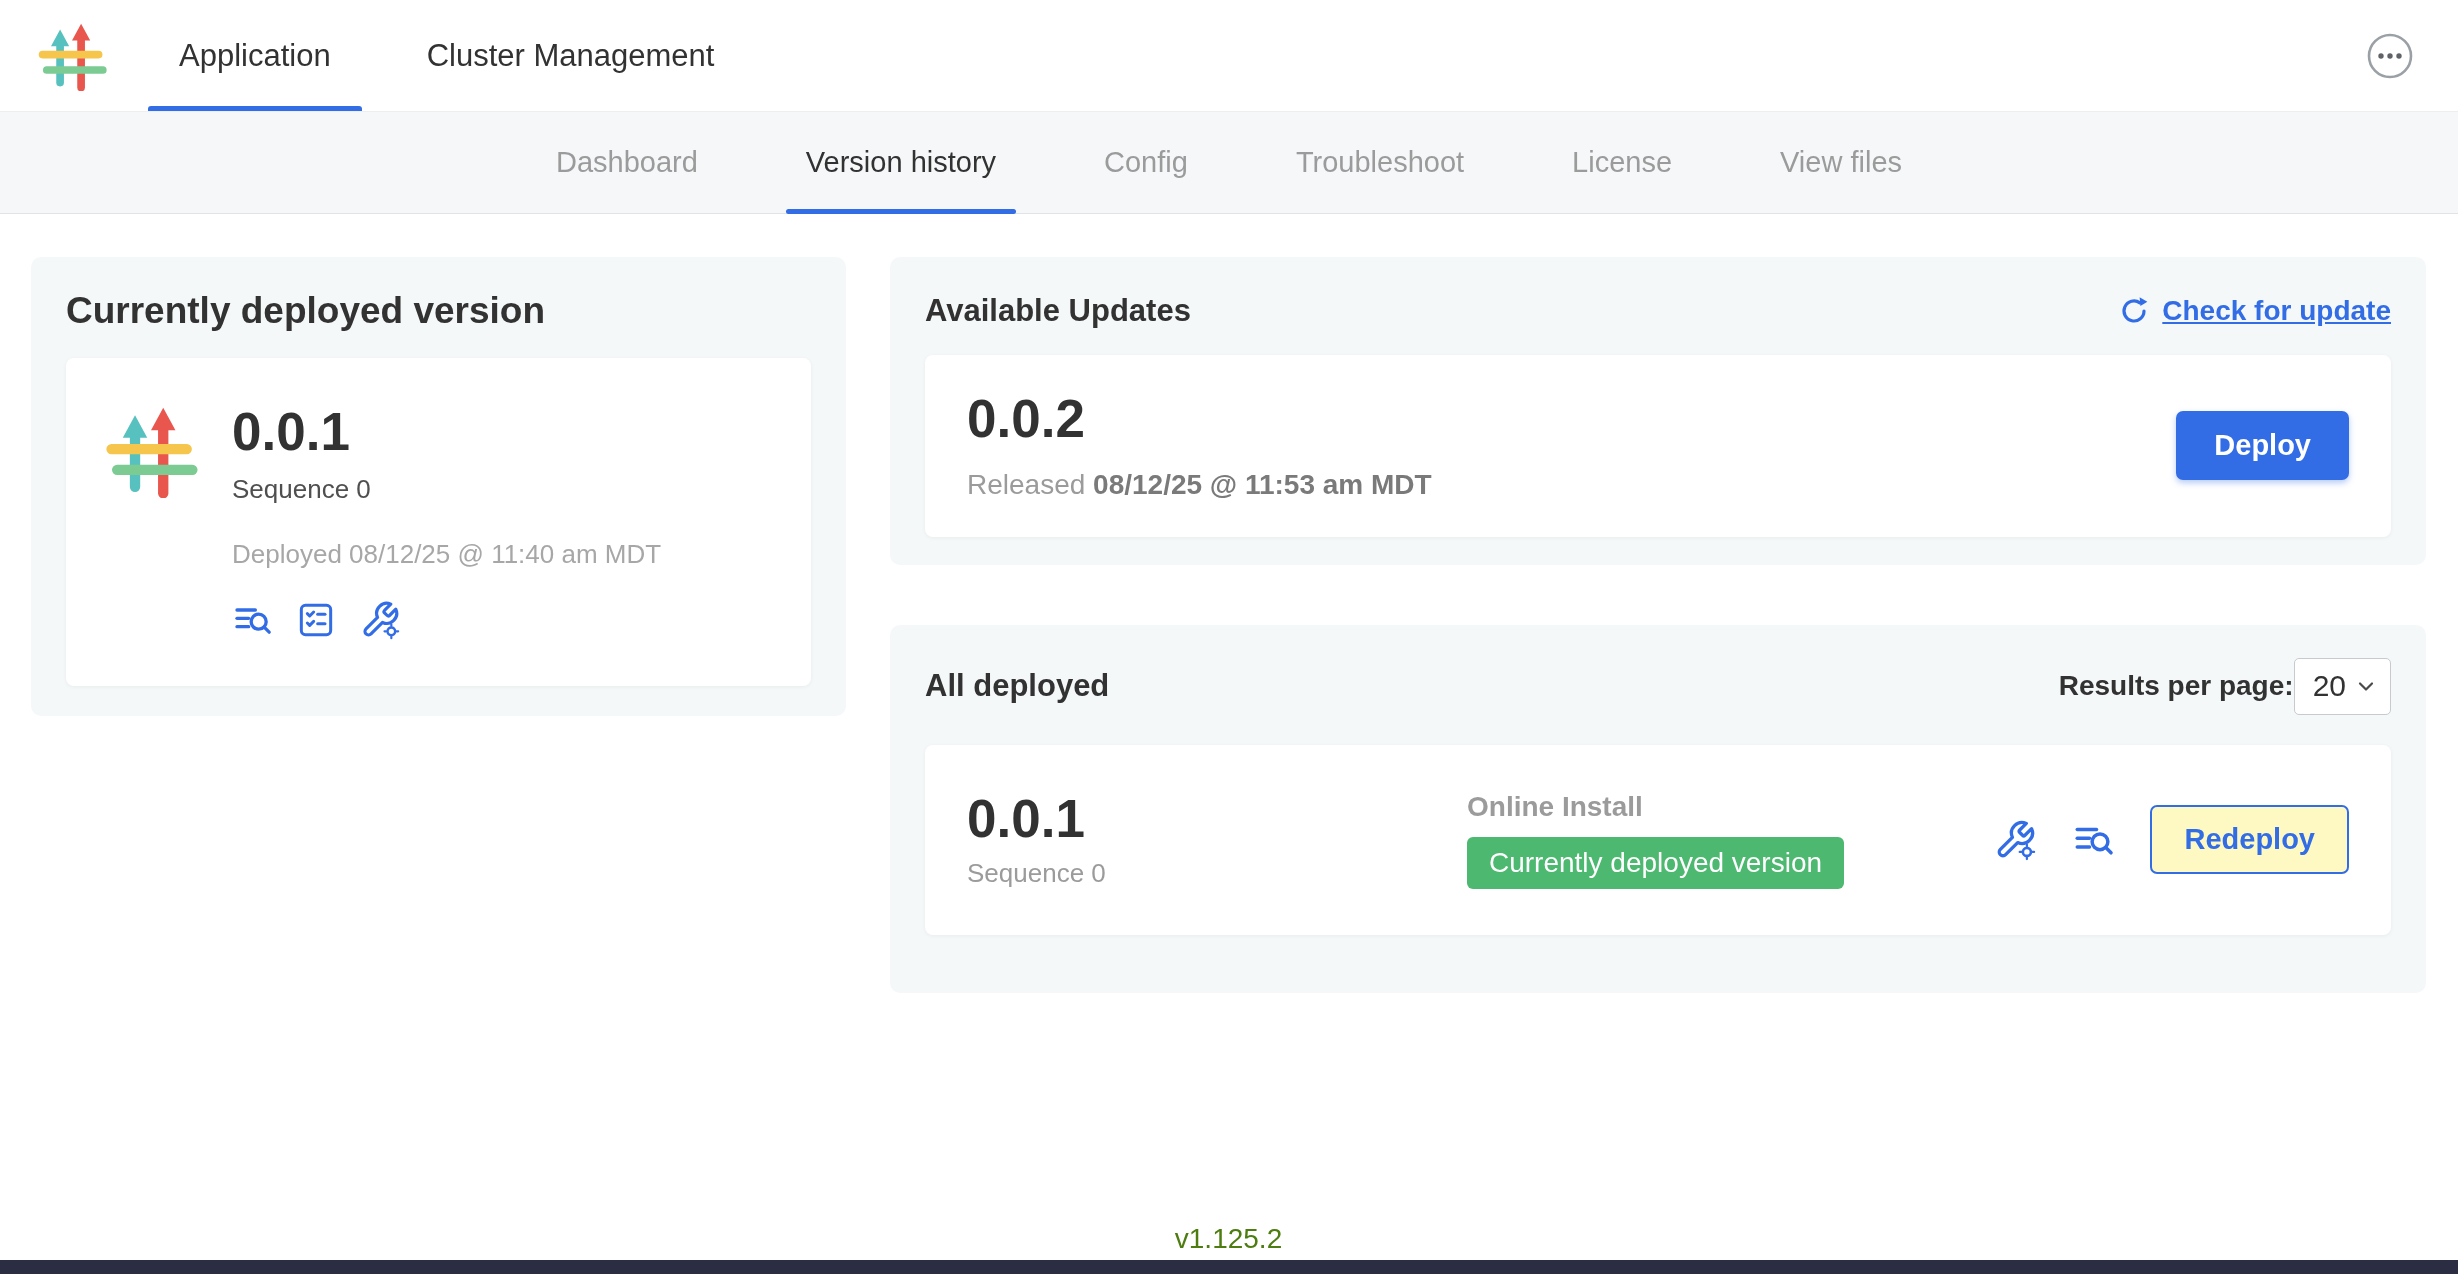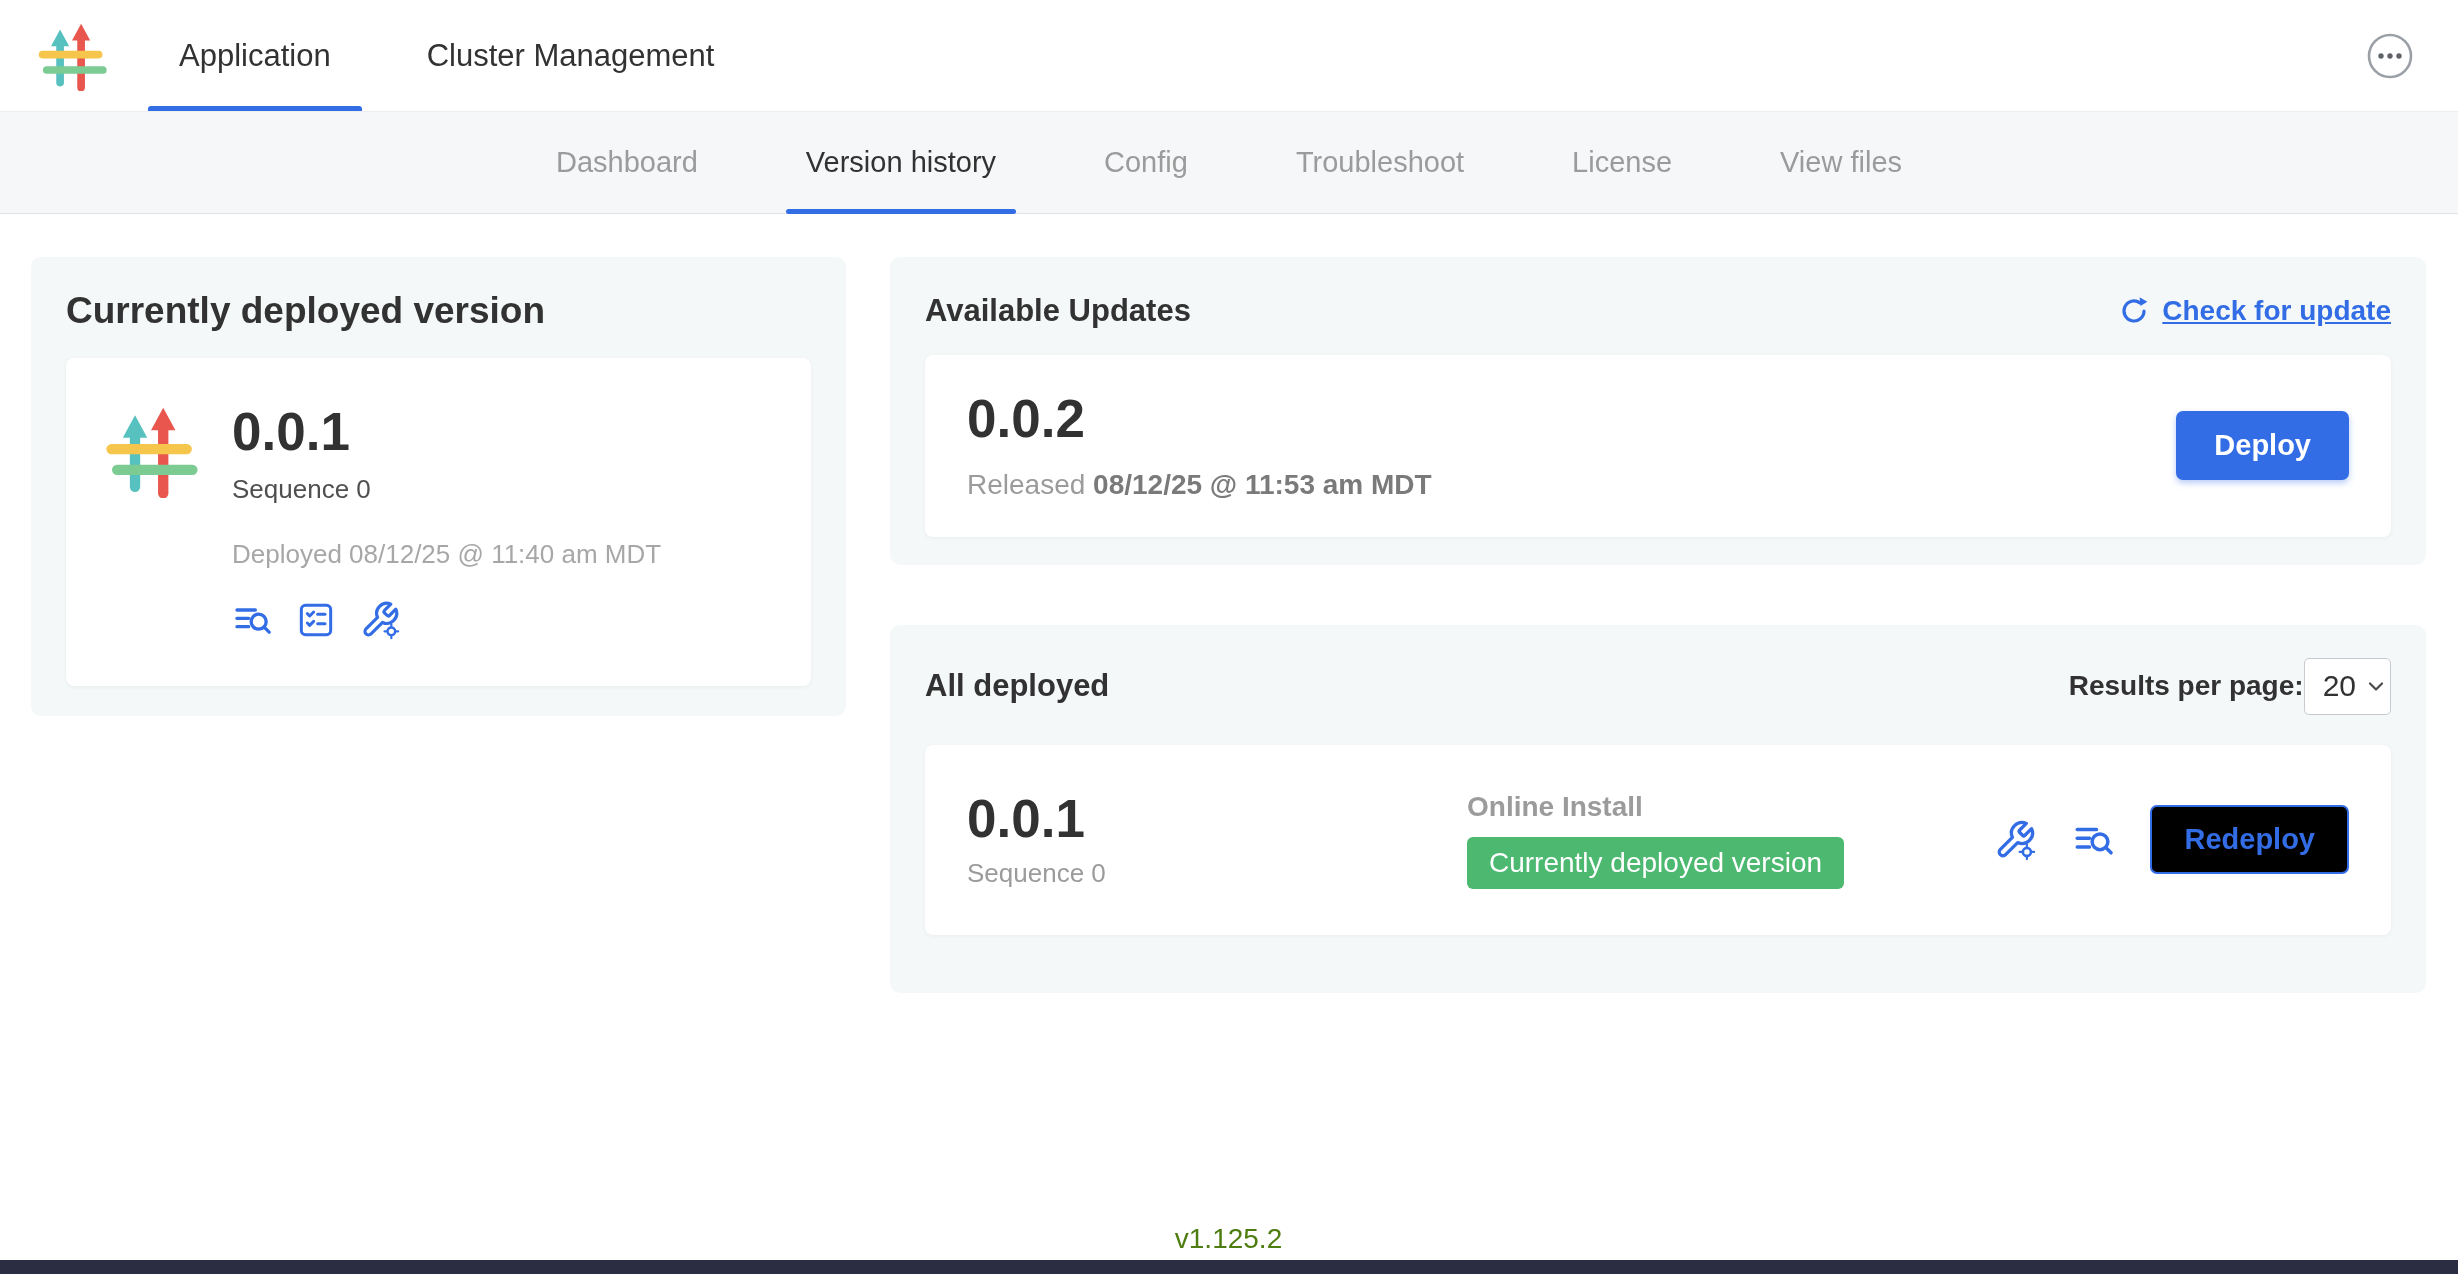--- a/index.html
+++ b/index.html
@@ -52,32 +52,32 @@
   .check-link { display: flex; align-items: center; gap: 12px; color: #326DE6; font-size: 28px; font-weight: 600; text-decoration: underline; cursor: pointer; }
   .check-link svg { width: 32px; height: 32px; }
   .update-row { margin-top: 26px; padding: 36px 42px; display: flex; align-items: center; justify-content: space-between; }
   .released-line { margin-top: 22px; font-size: 28px; color: #9B9B9B; }
   .released-line strong { color: #7A7A7A; font-weight: 700; }
   .primary-btn { background: #326DE6; color: #fff; font-size: 29px; font-weight: 700; border: none; border-radius: 7px; padding: 18px 38px; cursor: pointer; box-shadow: 0 3px 6px rgba(50,109,230,0.35); }
 
   .versions-card { padding: 33px 35px 58px; }
   .results-per-page { display: flex; align-items: center; }
   .results-label { font-size: 28px; font-weight: 600; color: #323232; }
-  .select-box { display: flex; align-items: center; gap: 8px; background: #fff; border: 1px solid #C7CBCF; border-radius: 5px; padding: 10px 2px 10px 18px; font-size: 30px; color: #323232; cursor: pointer; height: 57px; }
+  .select-box { display: flex; align-items: center; gap: 8px; background: #fff; border: 1px solid #C7CBCF; border-radius: 5px; padding: 10px 12px 10px 18px; font-size: 30px; color: #323232; cursor: pointer; height: 57px; }
   .select-box svg { width: 24px; height: 24px; }
 
   .version-row { margin-top: 30px; padding: 46px 42px; display: flex; align-items: center; }
   .vr-left { width: 500px; flex: none; }
   .vr-left .sequence { font-size: 26px; color: #9B9B9B; margin-top: 12px; }
   .vr-mid { flex: 1; }
   .install-type { font-size: 28px; font-weight: 700; color: #9B9B9B; }
   .badge { display: inline-block; margin-top: 14px; background: #4DB870; color: #fff; font-size: 28px; padding: 10px 22px; border-radius: 6px; }
   .vr-actions { display: flex; align-items: center; gap: 36px; margin-left: auto; }
   .vr-actions .icon-btn svg { width: 42px; height: 42px; }
-  .outline-btn { background: #000000; border: 2px solid #326DE6; color: #326DE6; font-size: 29px; font-weight: 700; border-radius: 7px; padding: 16px 32px; cursor: pointer; }
+  .outline-btn { background: #fef9c3; border: 2px solid #326DE6; color: #326DE6; font-size: 29px; font-weight: 700; border-radius: 7px; padding: 16px 32px; cursor: pointer; }
 
   
   .page-footer { text-align: center; margin-top: 230px; font-size: 28px; color: #4d7c0f; }
   .bottom-bar { position: absolute; left: 0; right: 0; bottom: 0; height: 14px; background: #2B2D42; }
 </style>
 </head>
 <body>
 
 <header class="topnav">
   <svg class="logo-small" viewBox="0 0 100 100">

